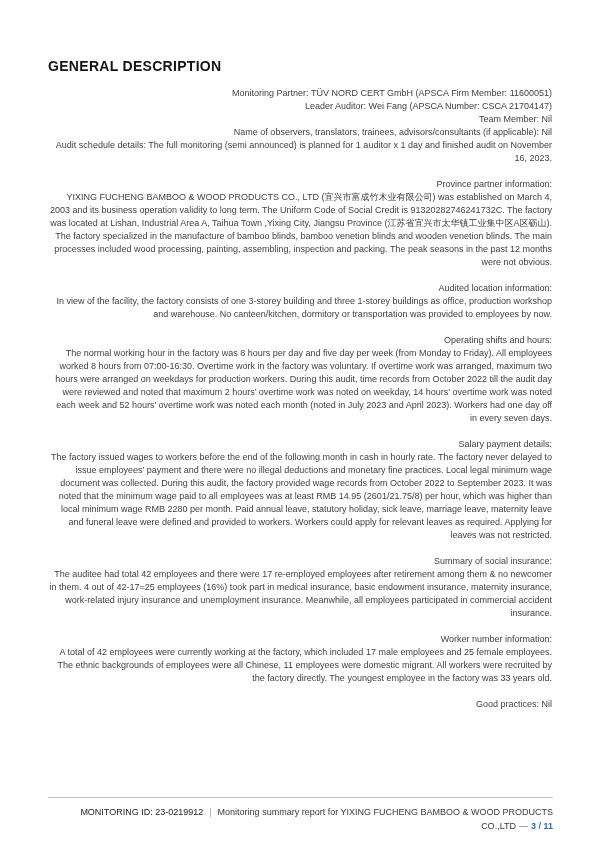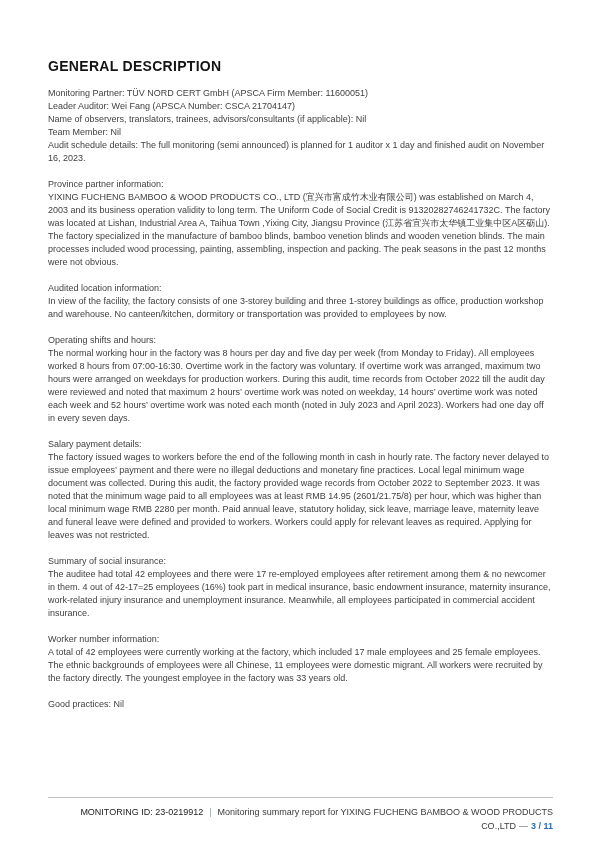--- a/index.html
+++ b/index.html
@@ -23,21 +23,21 @@
     font-weight: bold;
     color: #141414;
     letter-spacing: 0.3px;
   }
   .intro p,
   .section p {
     margin: 0;
     font-size: 9px;
     line-height: 13px;
     color: #3f3f3f;
-    text-align: left;
+    text-align: right;
   }
   .section { margin-top: 13px; }
   .footer {
     position: absolute;
     left: 48px;
     right: 47px;
     bottom: 16px;
   }
   .footer-rule {
     border-top: 1px solid #bfbfbf;
@@ -59,22 +59,22 @@
 <body>
 
 <div class="page">
   <div class="content">
 
     <h1 class="doc-title">GENERAL DESCRIPTION</h1>
 
     <div class="intro">
       <p>Monitoring Partner: TÜV NORD CERT GmbH (APSCA Firm Member: 11600051)</p>
       <p>Leader Auditor: Wei Fang (APSCA Number: CSCA 21704147)</p>
+      <p>Team Member: Nil</p>
       <p>Name of observers, translators, trainees, advisors/consultants (if applicable): Nil</p>
-      <p>Team Member: Nil</p>
       <p>Audit schedule details: The full monitoring (semi announced) is planned for 1 auditor x 1 day and finished audit on November 16, 2023.</p>
     </div>
 
     <div class="section">
       <p class="label">Province partner information:</p>
       <p class="body">YIXING FUCHENG BAMBOO &amp; WOOD PRODUCTS CO., LTD (宜兴市富成竹木业有限公司) was established on March 4, 2003 and its business operation validity to long term. The Uniform Code of Social Credit is 91320282746241732C. The factory was located at Lishan, Industrial Area A, Taihua Town ,Yixing City, Jiangsu Province (江苏省宜兴市太华镇工业集中区A区砺山). The factory specialized in the manufacture of bamboo blinds, bamboo venetion blinds and wooden venetion blinds. The main processes included wood processing, painting, assembling, inspection and packing. The peak seasons in the past 12 months were not obvious.</p>
     </div>
 
     <div class="section">
       <p class="label">Audited location information:</p>

